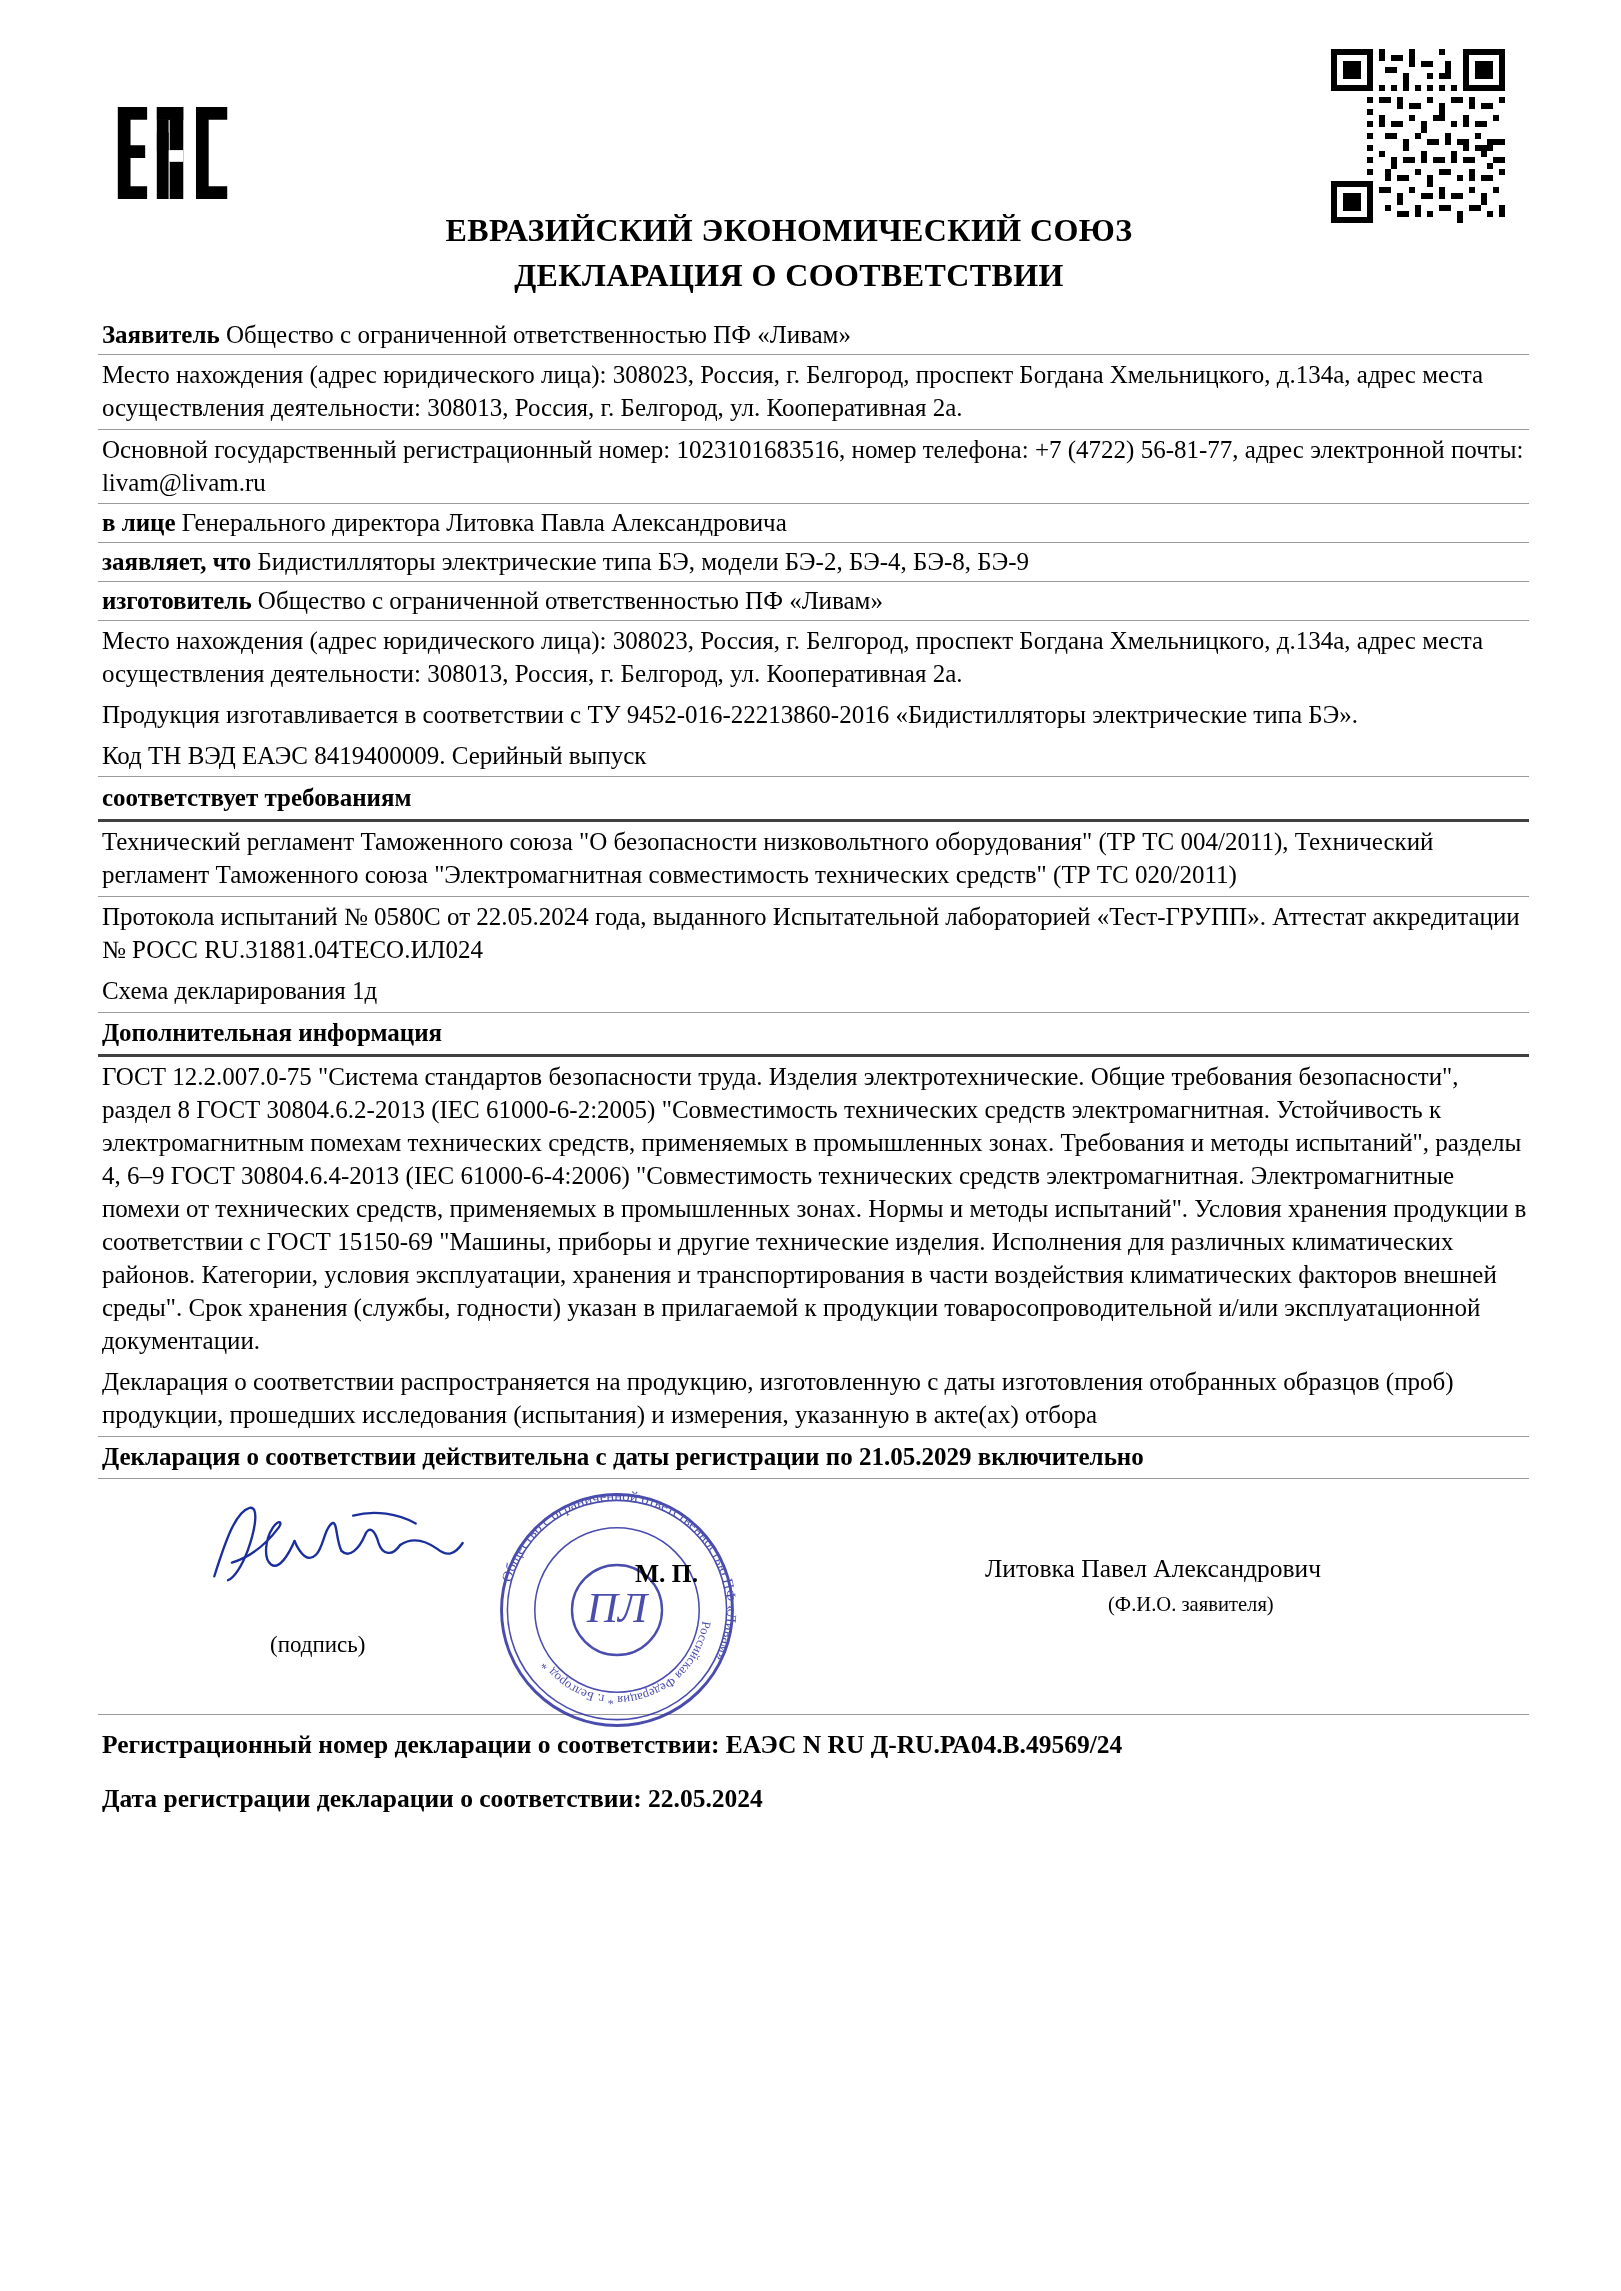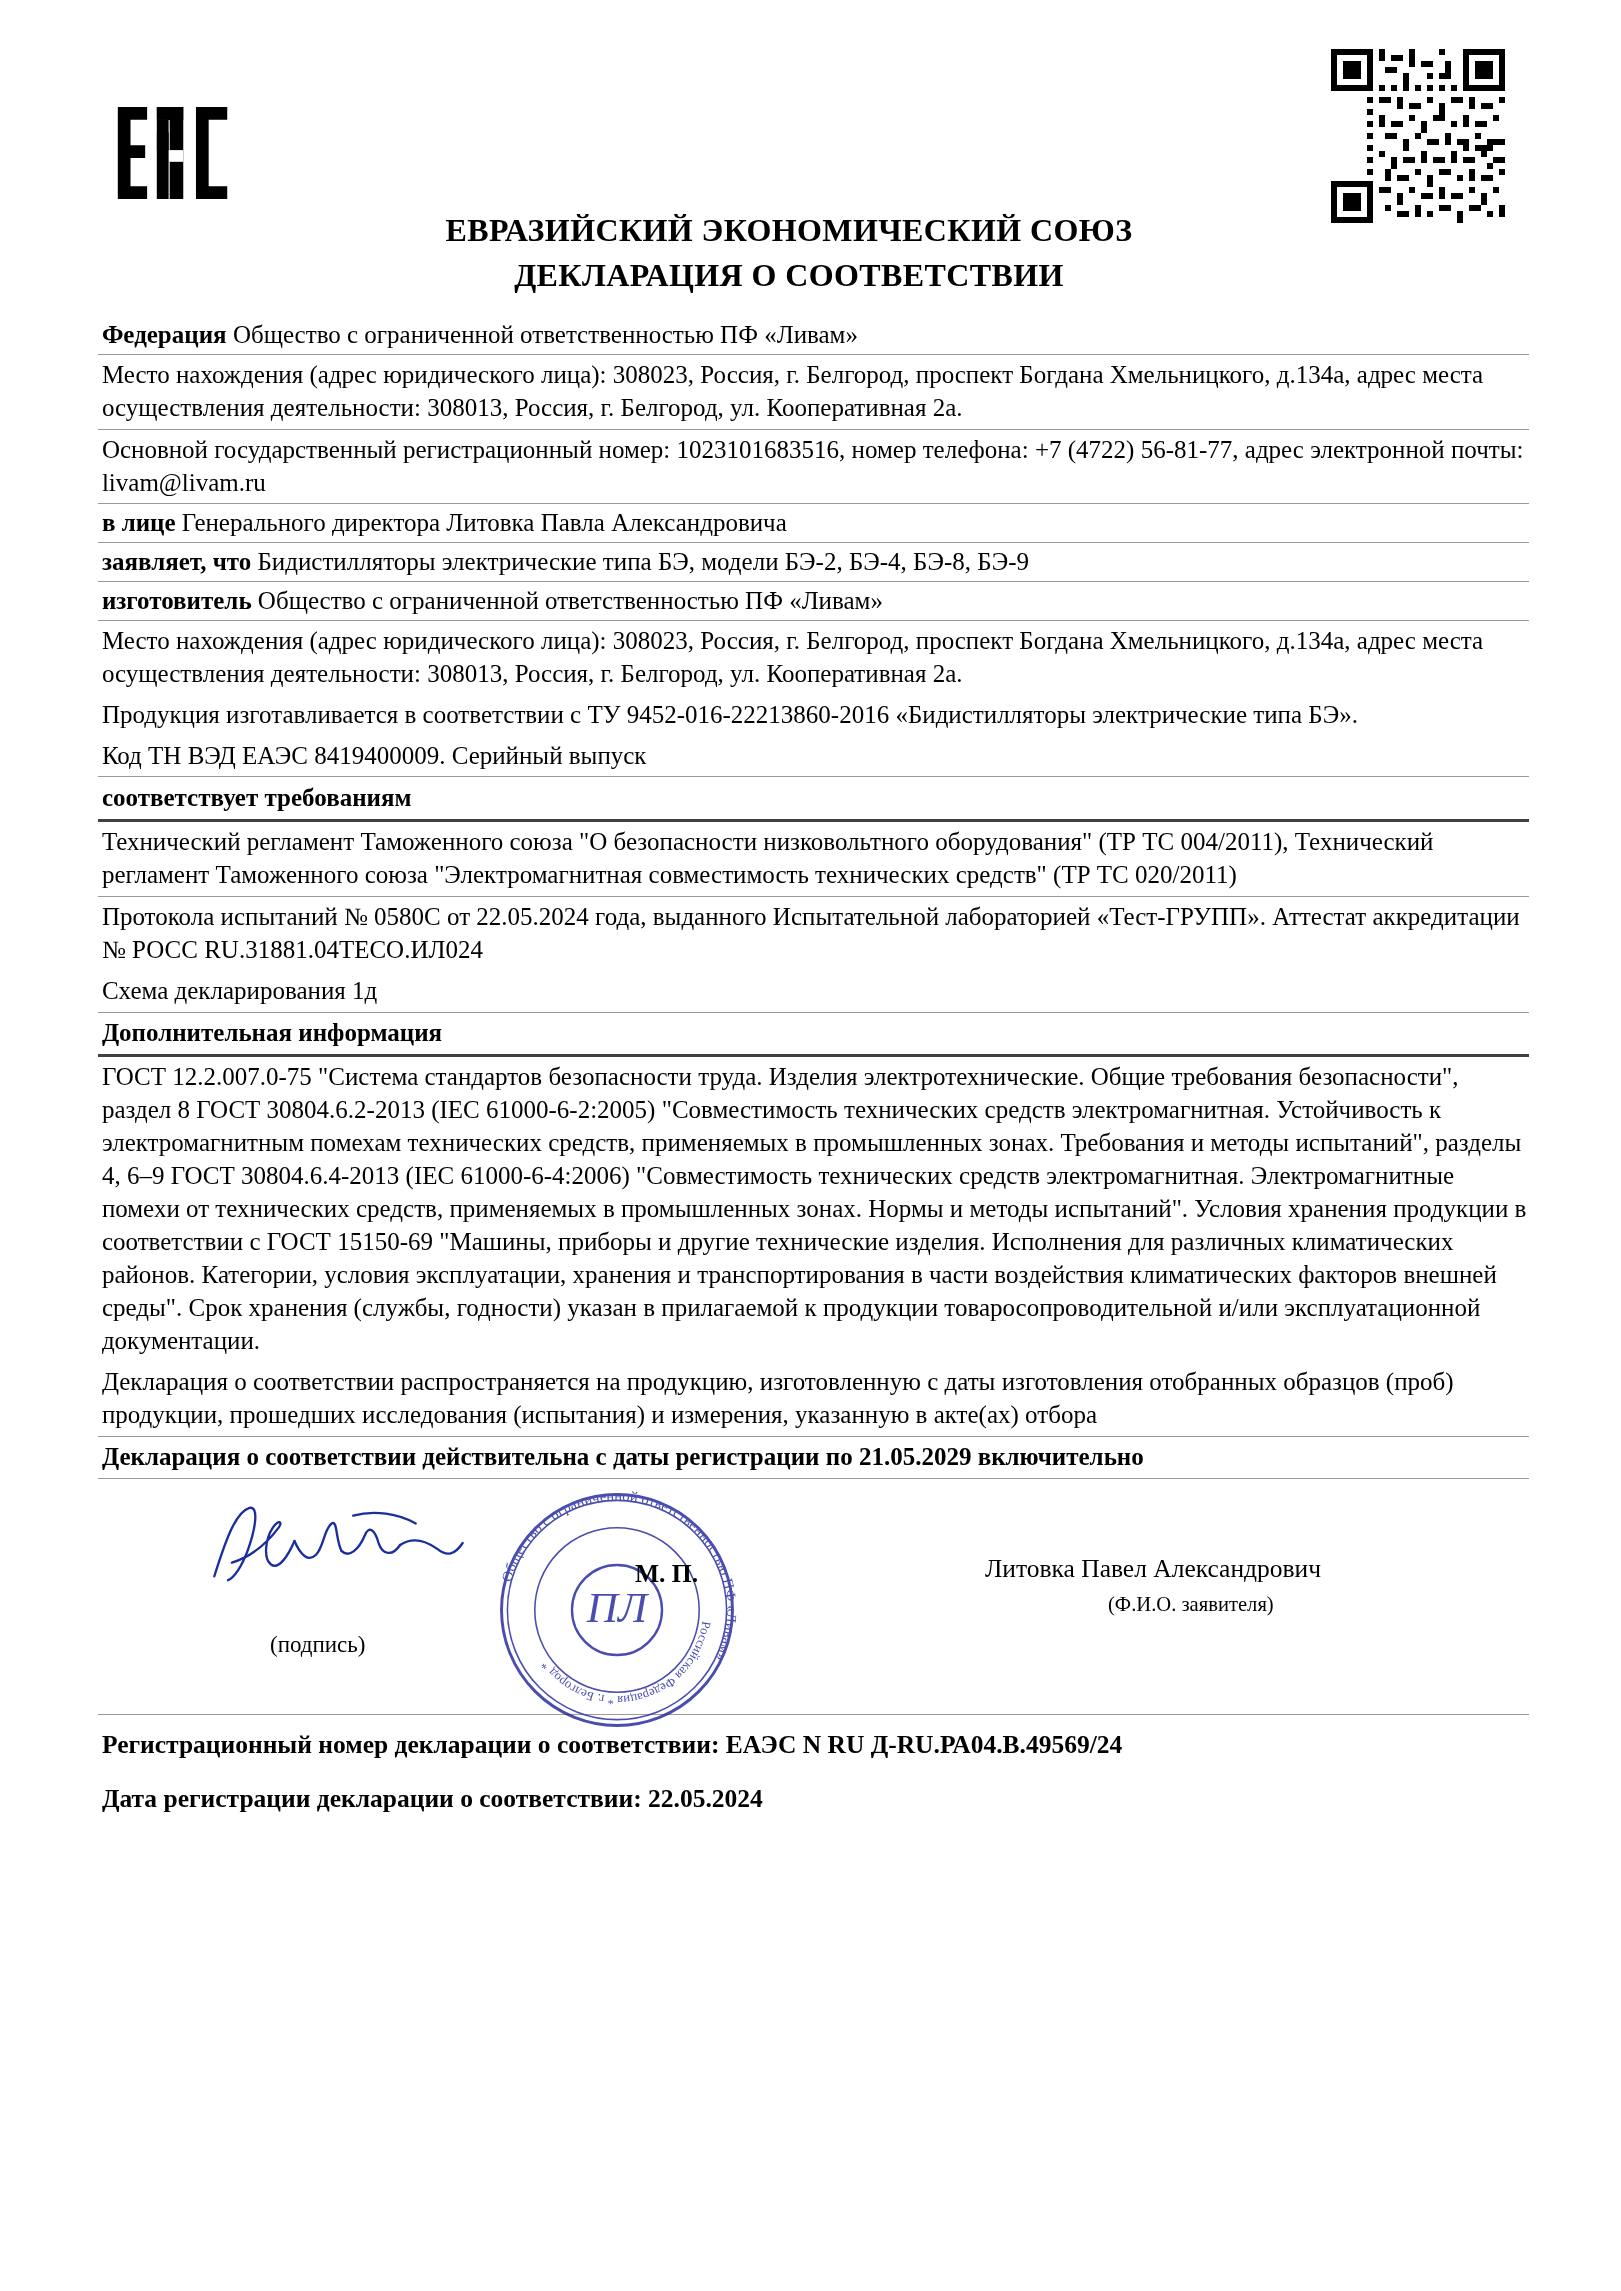--- a/index.html
+++ b/index.html
@@ -300,21 +300,21 @@
           <rect x="24" y="16" width="2" height="1"></rect>
             <rect x="27" y="15" width="2" height="1"></rect>
         </g>
       </svg>
     </div>
   </div>
 
   <div class="content">
 
     <div class="row thin">
-      <span class="label">Федерация</span>
+      <span class="label">Заявитель</span>
       <span>Общество с ограниченной ответственностью ПФ «Ливам»</span>
     </div>
 
     <div class="row">Место нахождения (адрес юридического лица): 308023, Россия, г. Белгород, проспект Богдана Хмельницкого, д.134а, адрес места осуществления деятельности: 308013, Россия, г. Белгород, ул. Кооперативная 2а.</div>
 
     <div class="row">Основной государственный регистрационный номер: 1023101683516, номер телефона: +7 (4722) 56-81-77, адрес электронной почты: livam@livam.ru</div>
 
     <div class="row thin">
       <span class="label">в лице</span>
       <span>Генерального директора Литовка Павла Александровича</span>

